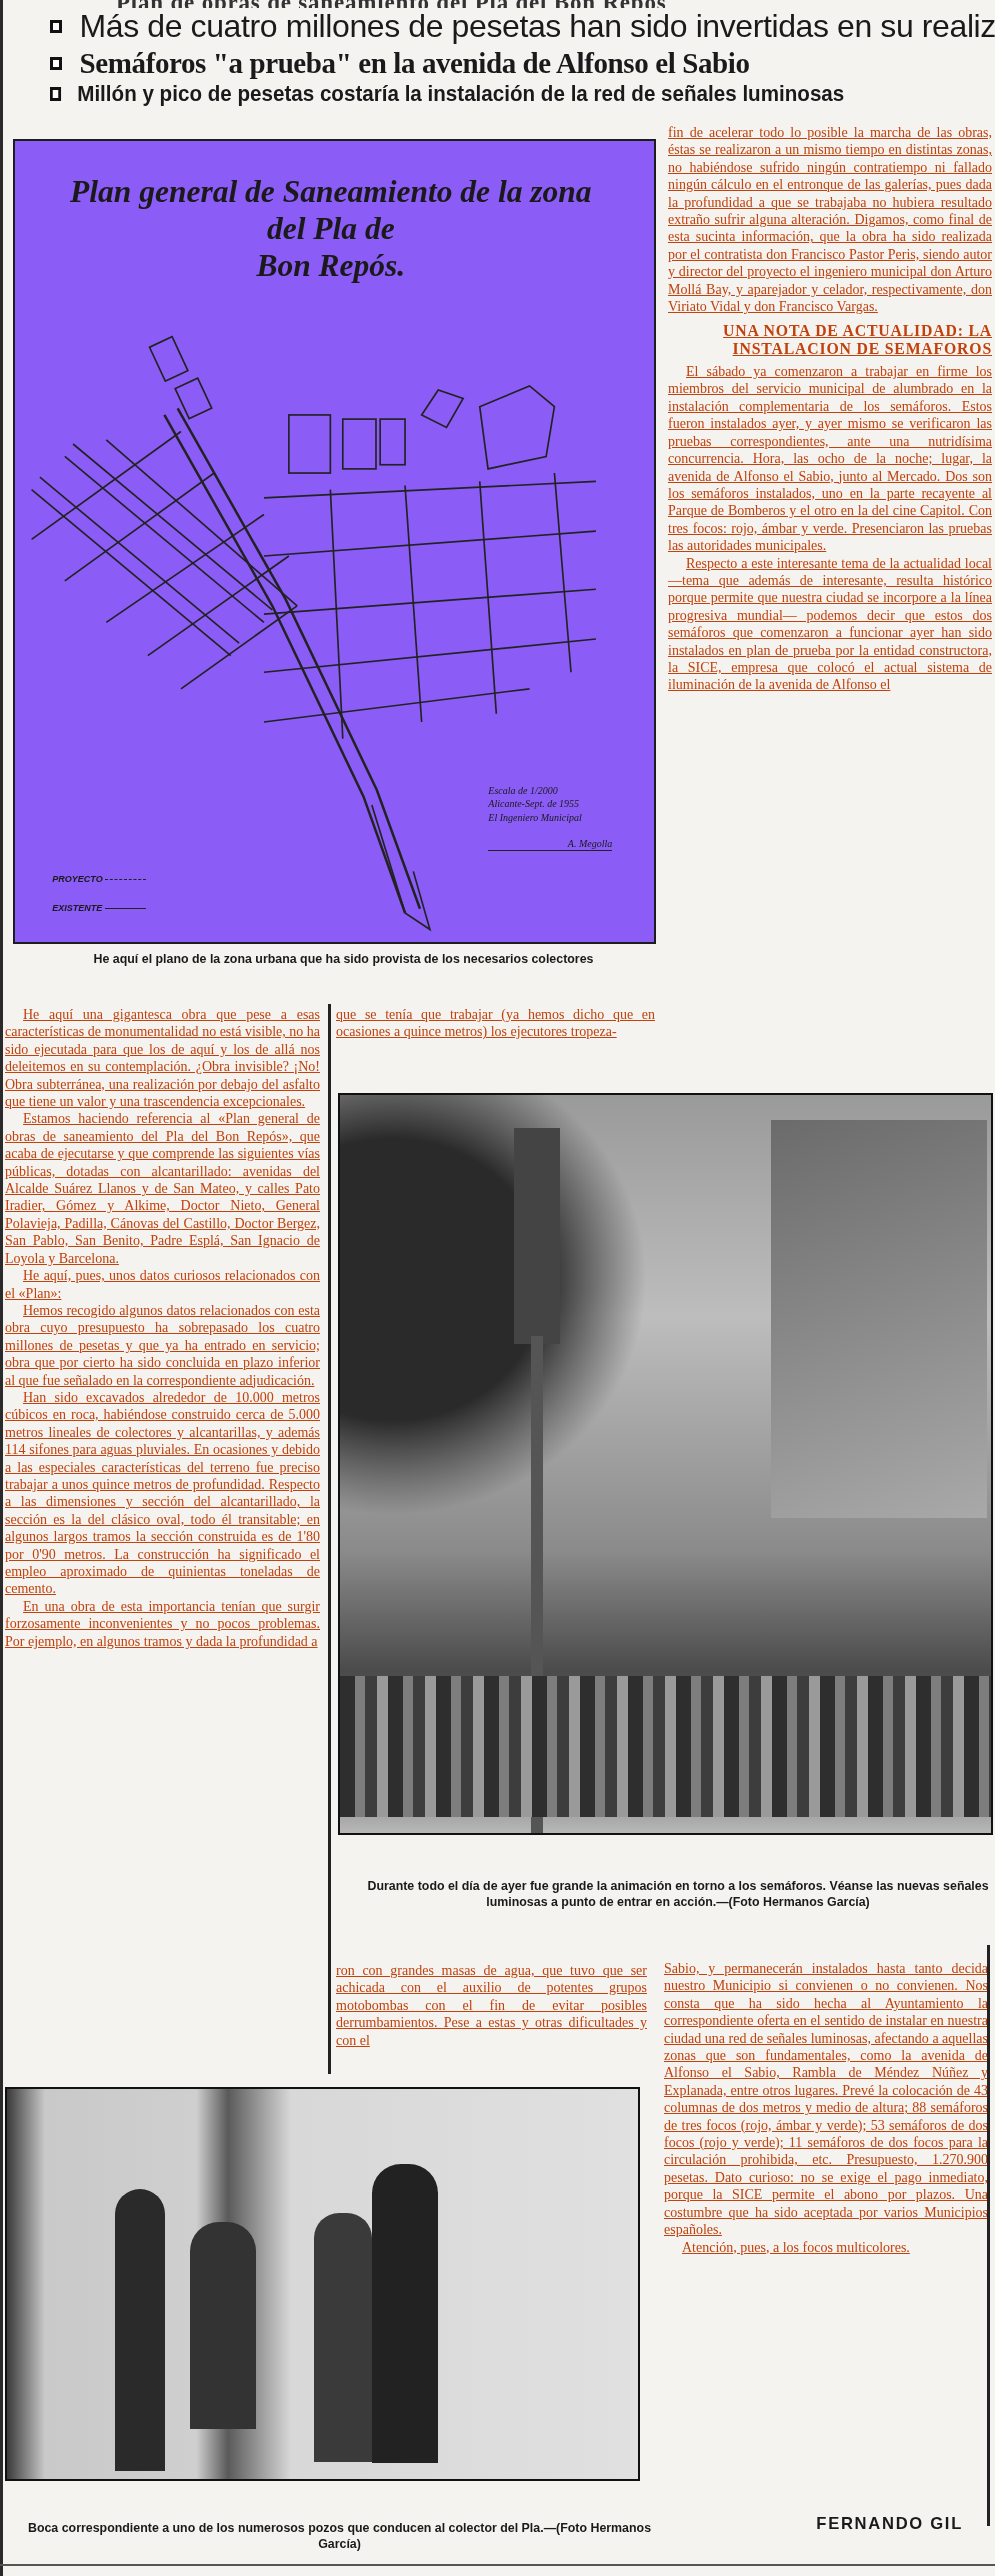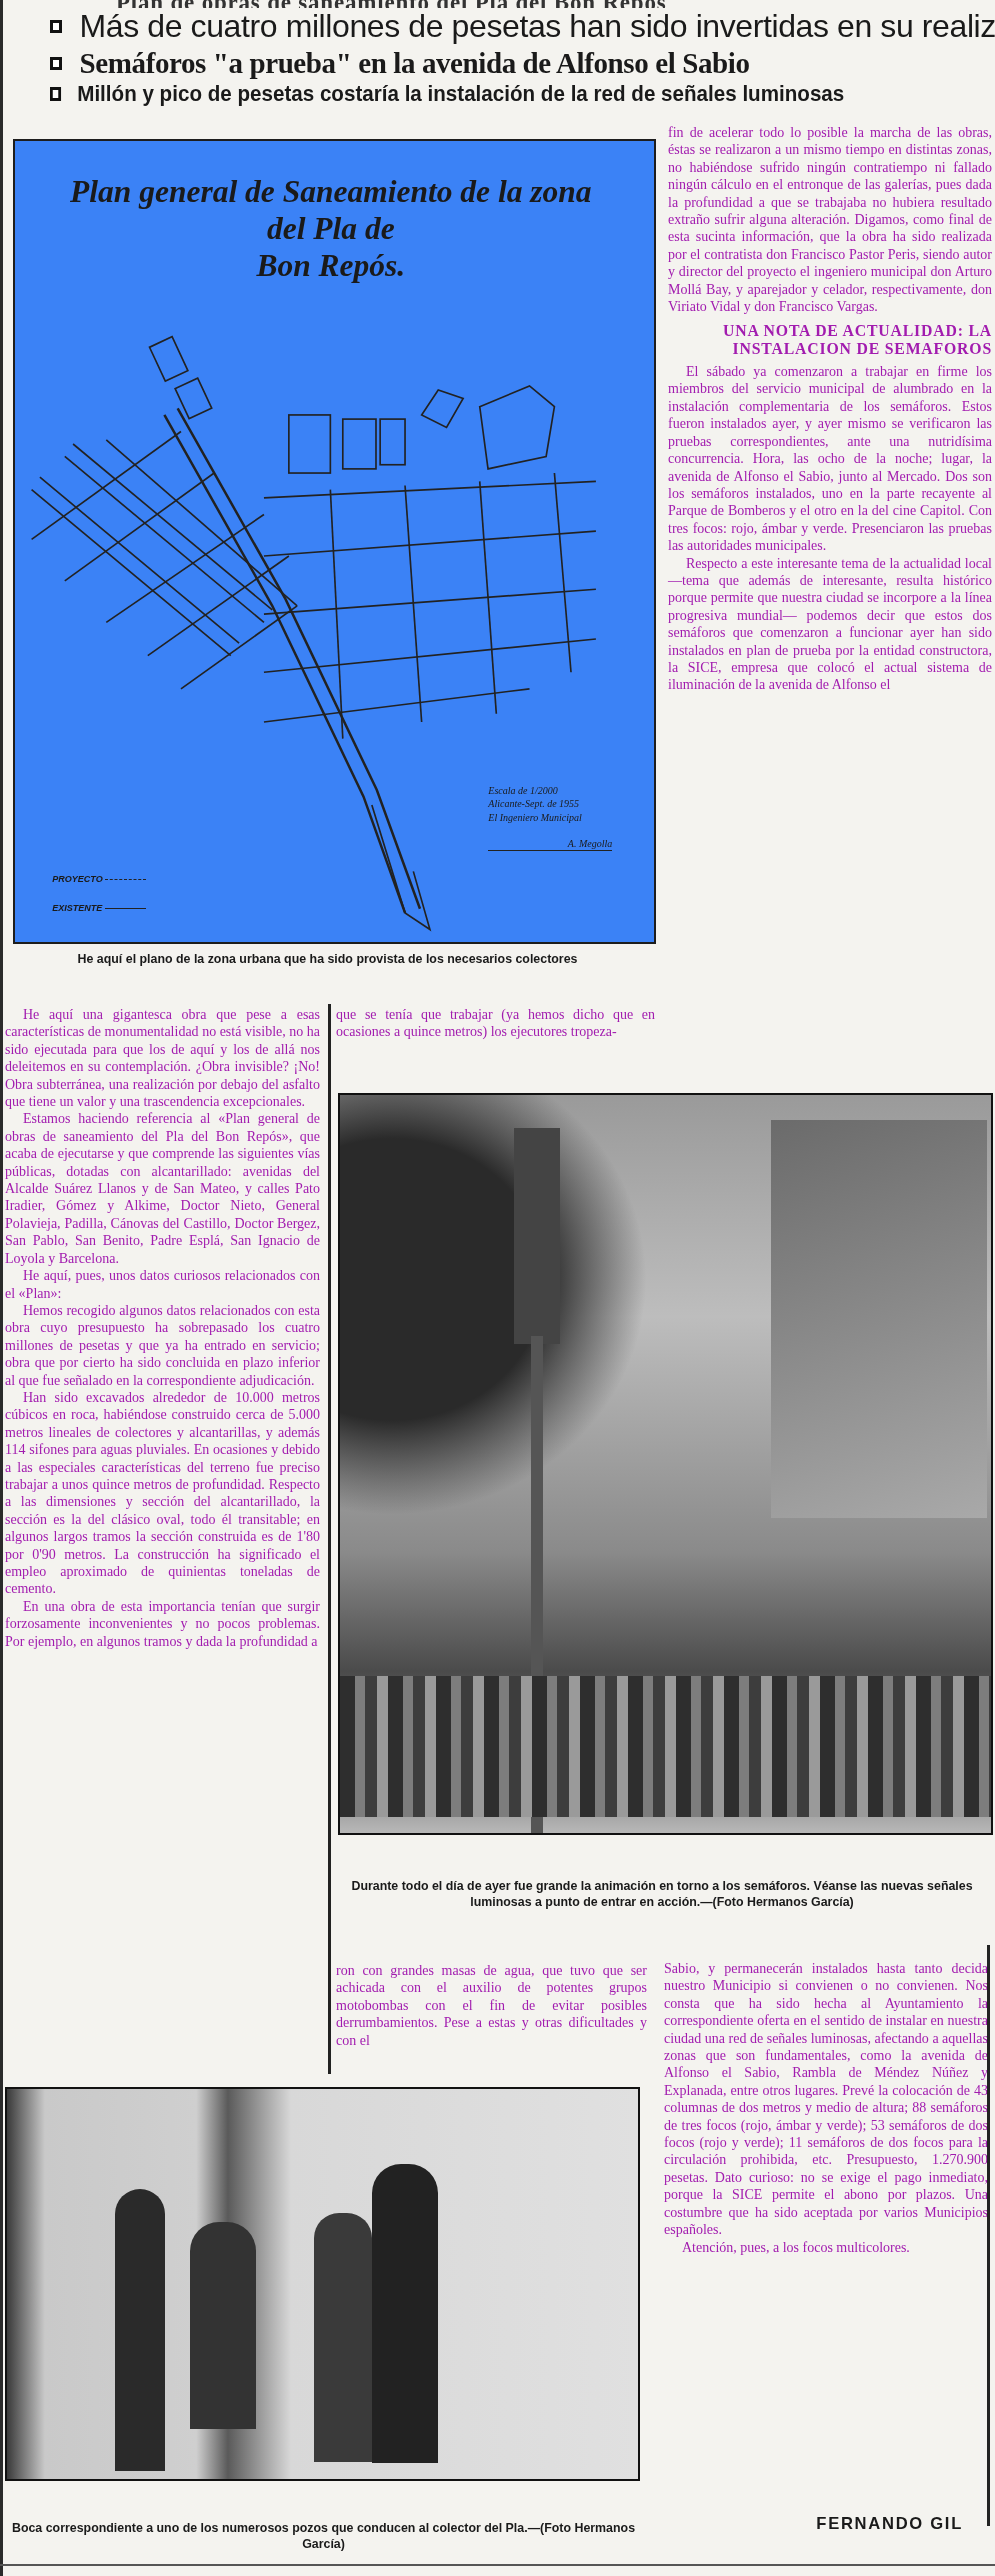--- a/index.html
+++ b/index.html
@@ -8,27 +8,27 @@
     font-family:"Liberation Serif", serif; color:#1a1a1a;
   }
   .abs { position:absolute; }
   .left-rule { position:absolute; left:0; top:0; width:3.3px; height:2576px; background:#2a2a2a; }
   .top-cut { position:absolute; left:116px; top:-10px; width:747px; font-size:23px; font-weight:bold; color:#333; letter-spacing:0.8px; white-space:nowrap; overflow:hidden; height:18px; }
   .hl { position:absolute; left:50px; display:flex; align-items:center; white-space:nowrap; }
   .hl .bul { width:11.6px; height:13.3px; border:3.3px solid #111; background:#fff; margin-right:18px; box-sizing:border-box; flex:none; }
   .hl1 { top:8.3px; font-family:"Liberation Sans", sans-serif; font-size:32px; letter-spacing:-0.4px; }
   .hl2 { top:47px; font-family:"Liberation Serif", serif; font-weight:bold; font-size:29px; letter-spacing:-0.4px; }
   .hl3 { top:81px; font-family:"Liberation Sans", sans-serif; font-weight:bold; font-size:22.4px; transform:scaleX(0.92); transform-origin:left; }
-  .map-frame { position:absolute; left:13.3px; top:139px; width:639px; height:801px; border:2.5px solid #1d1d1d; background:#3b82f6; }
+  .map-frame { position:absolute; left:13.3px; top:139px; width:639px; height:801px; border:2.5px solid #1d1d1d; background:#8b5cf6; }
   .map-title { position:absolute; left:50px; top:31.5px; font-family:"Liberation Serif", serif; font-style:italic; font-weight:bold; font-size:31.5px; line-height:37px; text-align:center; width:531px; }
   .map-svg { position:absolute; left:0; top:0; }
   .map-legend { position:absolute; left:37px; font-family:"Liberation Sans", sans-serif; font-size:9px; font-weight:bold; font-style:italic; }
   .map-scale { position:absolute; left:473px; top:618px; font-family:"Liberation Serif", serif; font-style:italic; font-size:10px; line-height:13.3px; }
-  .caption { position:absolute; font-family:"Liberation Sans", sans-serif; font-weight:bold; font-size:12.4px; line-height:15.8px; text-align:center; }
-  .col { position:absolute; font-size:14px; line-height:17.4px; text-align:justify; color:#a21caf; }
+  .caption { position:absolute; font-family:"Liberation Sans", sans-serif; font-weight:bold; font-size:12.4px; line-height:15.8px; text-align:center;padding-left:16px; }
+  .col { position:absolute; font-size:14px; line-height:17.4px; text-align:justify; color:#c2410c;text-decoration:underline; }
   .col p { margin:0; text-indent:18px; }
   .subhead { font-weight:bold; font-size:15.8px; line-height:18px; text-align:right; letter-spacing:0.8px; margin:0; }
   .photo { position:absolute; border:2.5px solid #111; overflow:hidden; }
   .photo1 { left:338px; top:1093px; width:651px; height:738px;
     background:
       radial-gradient(ellipse at 8% 25%, #2a2a2a 0 18%, transparent 30%),
       linear-gradient(180deg, #9a9a9a 0%, #bdbdbd 30%, #8a8a8a 62%, #4b4b4b 78%, #6a6a6a 90%, #b8b8b8 100%);
   }
   .photo2 { left:5px; top:2087px; width:631px; height:390px;
     background: linear-gradient(90deg, #3a3a3a 0%, #c9c9c9 6%, #cfcfcf 30%, #5a5a5a 35%, #d8d8d8 45%, #e0e0e0 100%);

